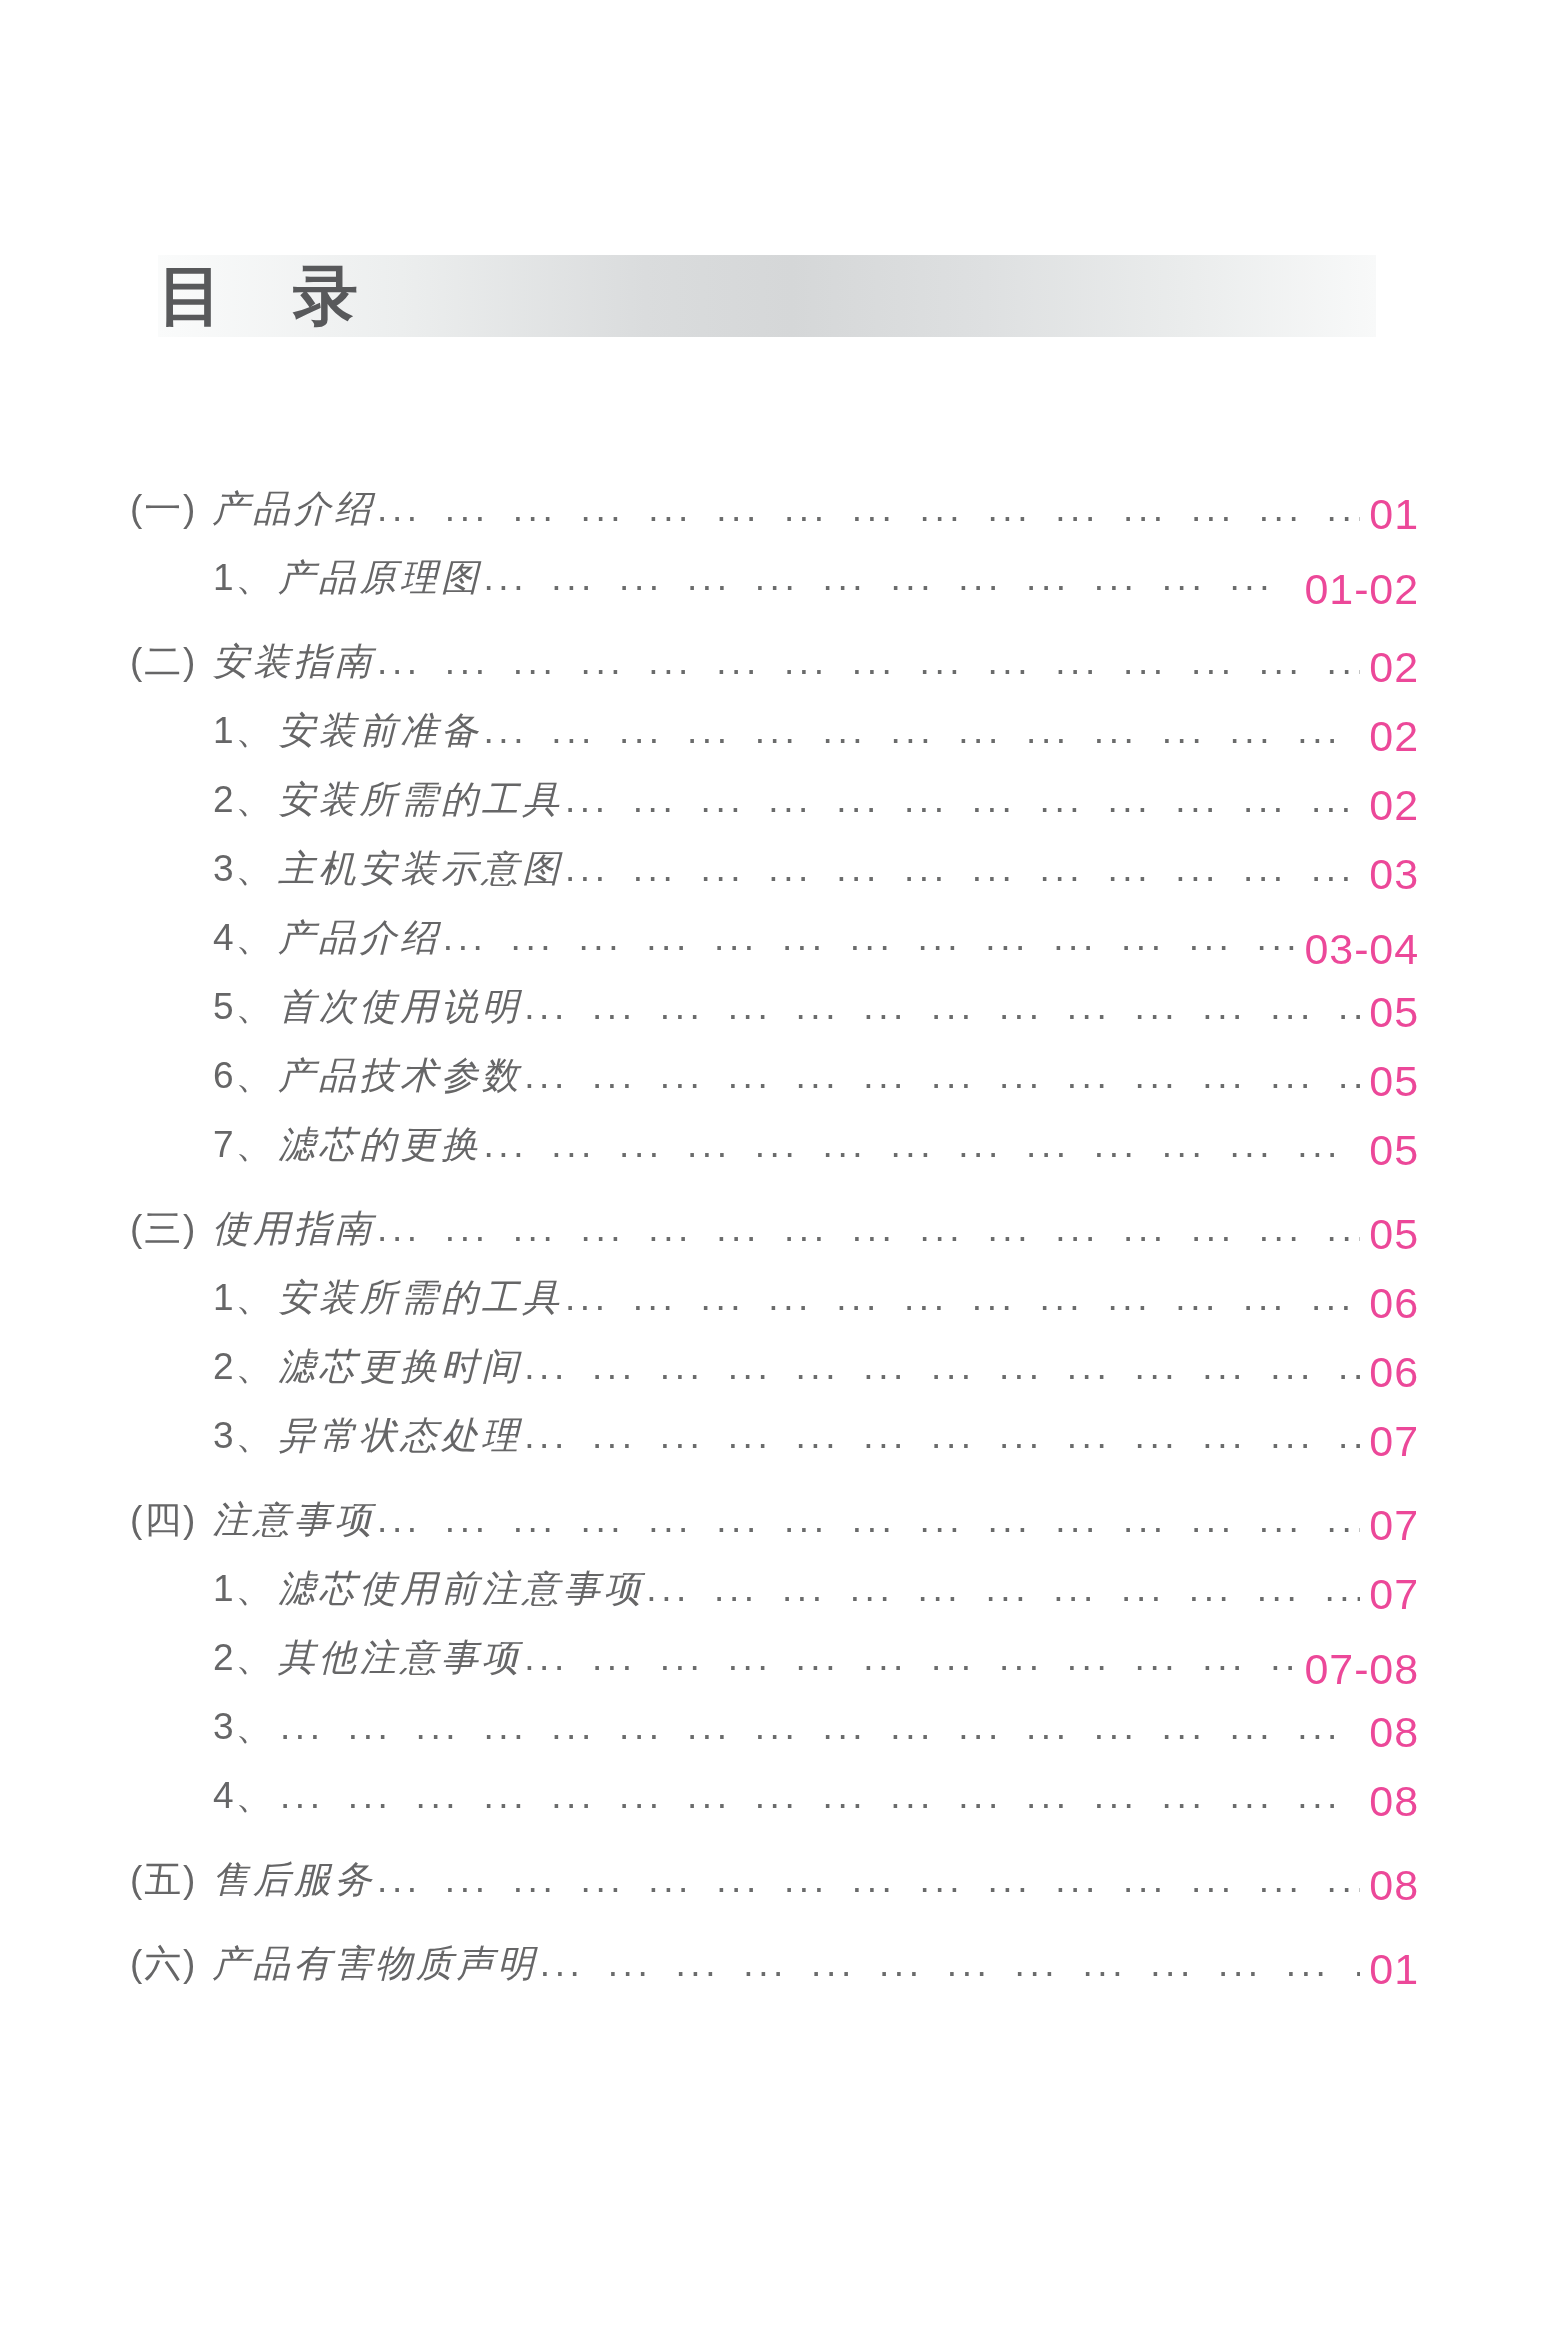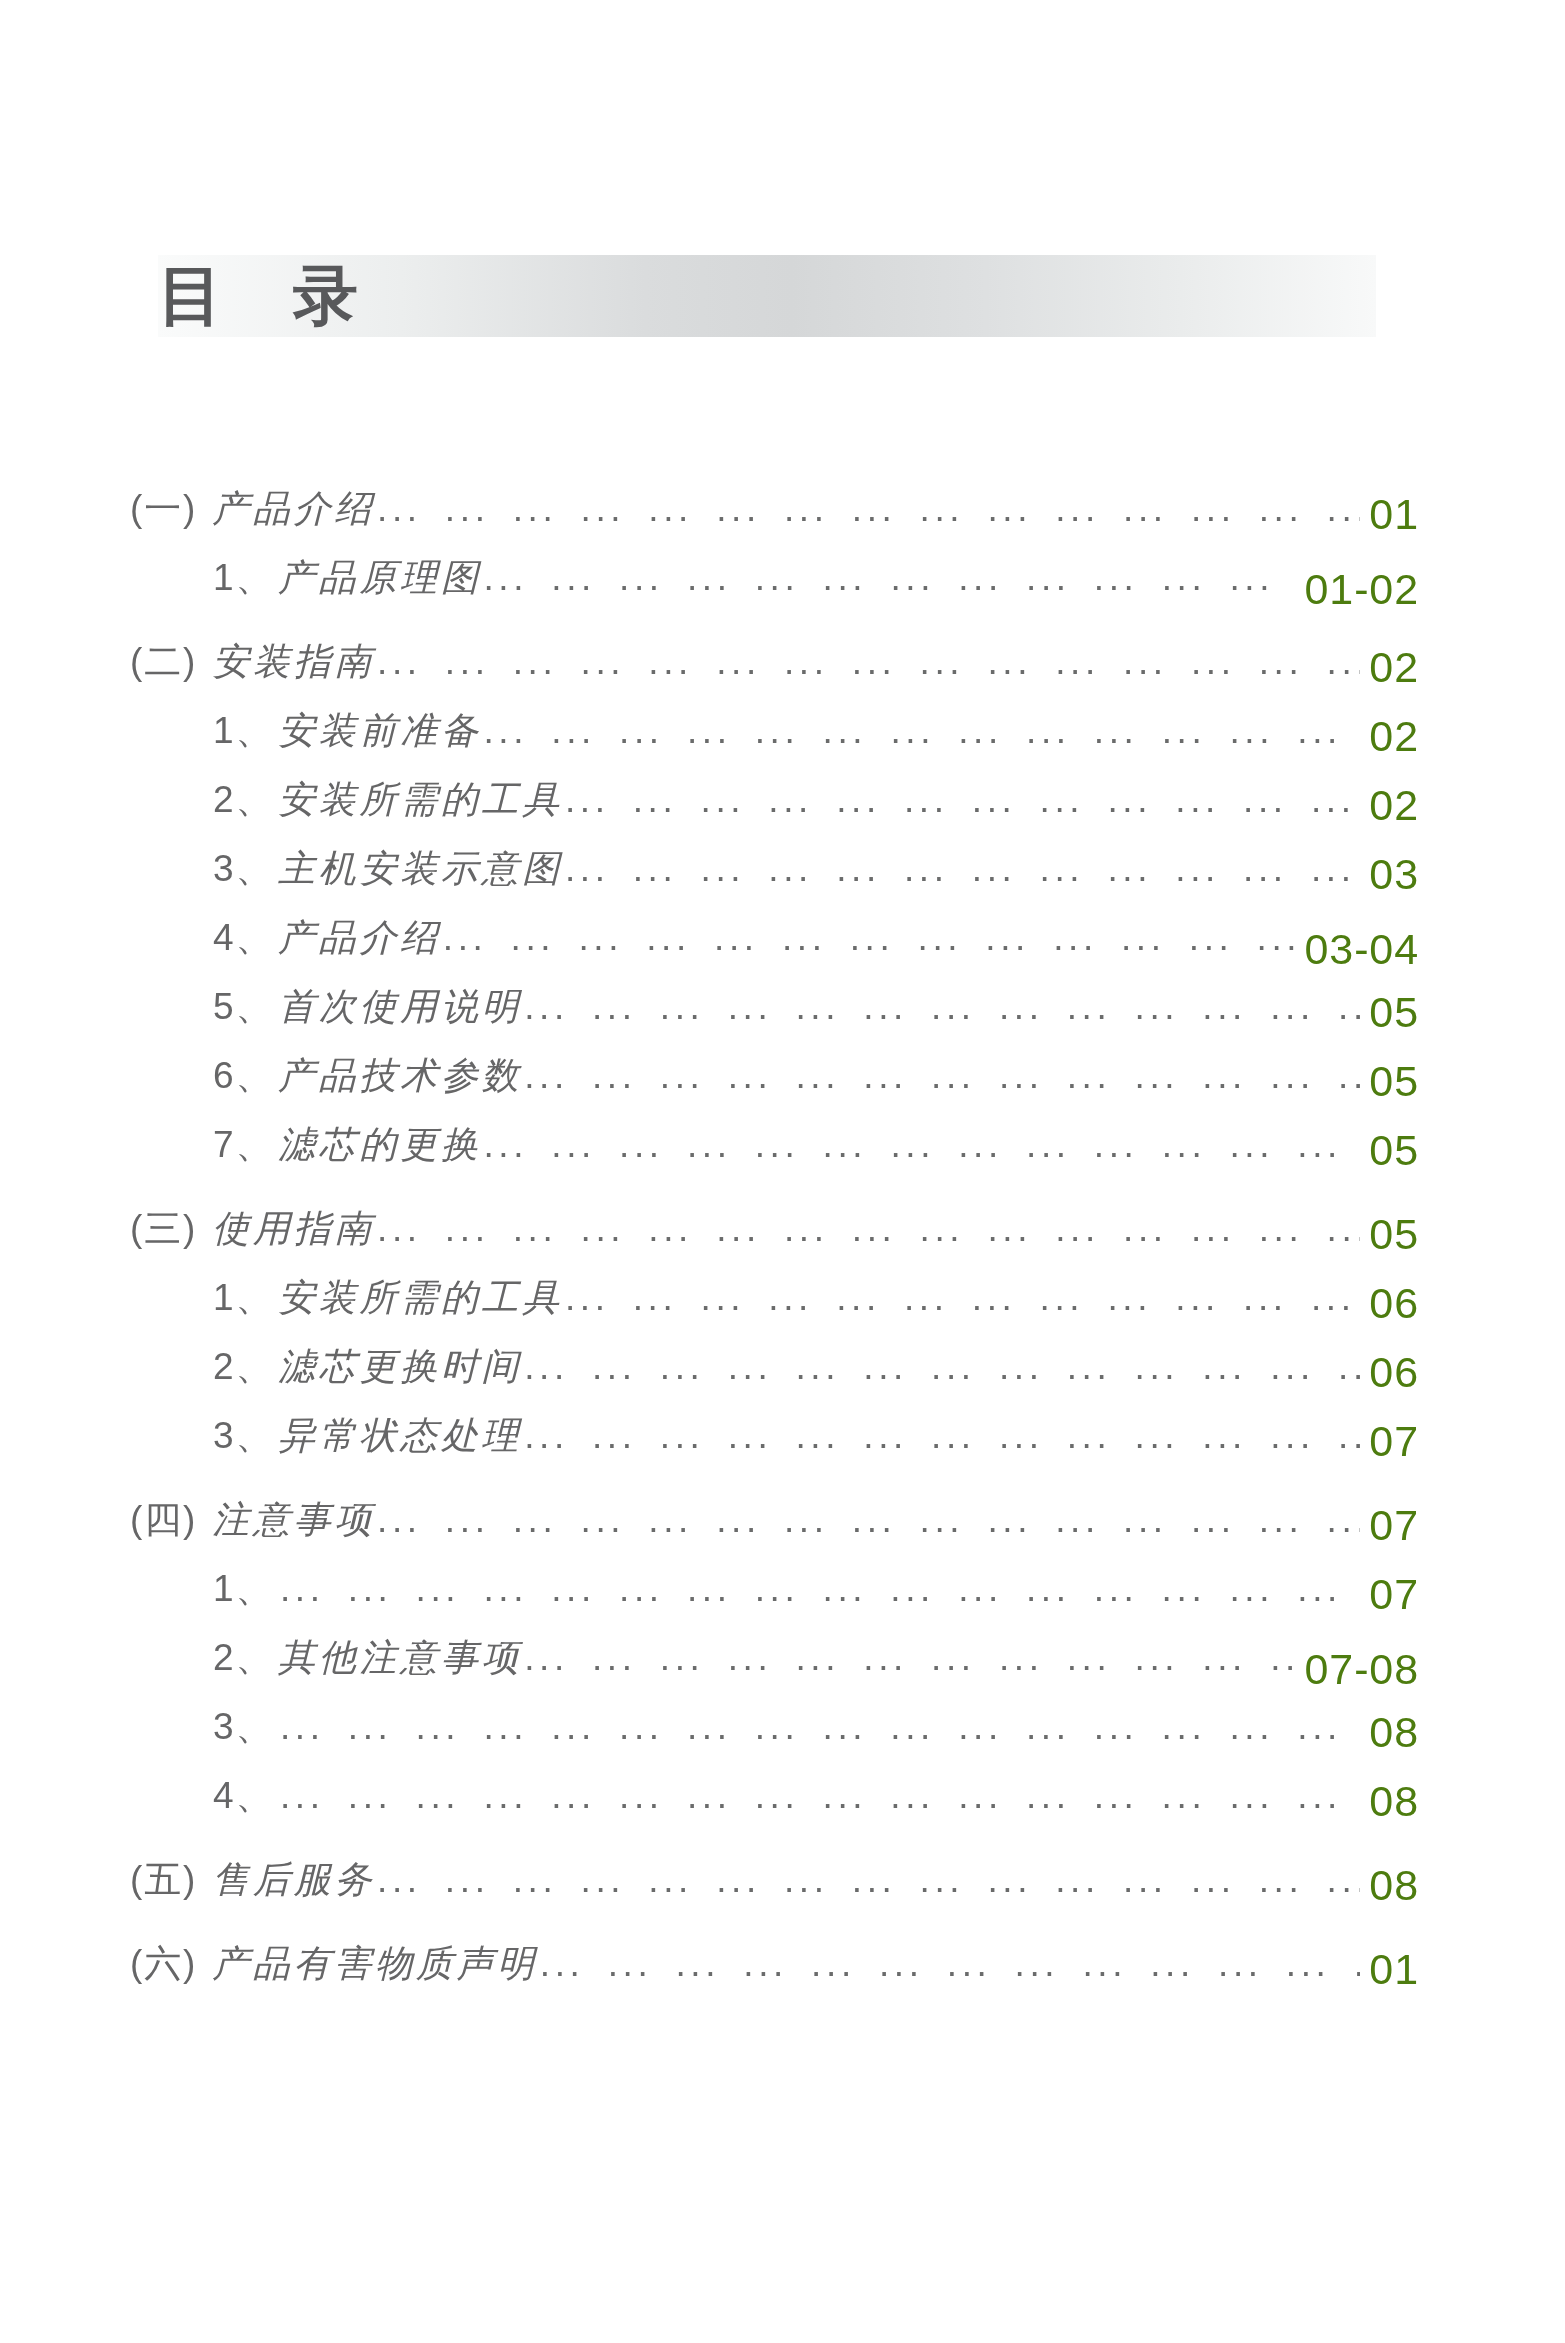--- a/index.html
+++ b/index.html
@@ -90,21 +90,21 @@
     overflow: hidden;
     color: #6a6b6b;
     letter-spacing: 4.6px;
     word-spacing: 8.3px;
     margin: 0 5.6px 0 1.9px;
     min-width: 0;
   }
   .page-num {
     flex: 0 0 auto;
     font-size: 43px;
-    color: #4d7c0f;
+    color: #ec4899;
     letter-spacing: 0.9px;
     transform: translateY(8.3px);
     margin-left: 3.7px;
   }
   .page-num.range {
     transform: translateY(14px);
   }
 </style>
 </head>
 <body>
@@ -201,20 +201,21 @@
     <span class="page-num">07</span>
   </div>
       <div class="toc-row section">
     <span class="entry-label">(四)</span>
     <span class="entry-title">注意事项</span>
     <span class="leader-dots">... ... ... ... ... ... ... ... ... ... ... ... ... ... ... ... ... ... ... ... ... ... ... ... ... ... ... ... ... ... ... ... ... ... ... ... ... ... ... ... ... ... ... ... </span>
     <span class="page-num">07</span>
   </div>
       <div class="toc-row sub">
     <span class="entry-label">1、</span>
+    <span class="entry-title">滤芯使用前注意事项</span>
     <span class="leader-dots">... ... ... ... ... ... ... ... ... ... ... ... ... ... ... ... ... ... ... ... ... ... ... ... ... ... ... ... ... ... ... ... ... ... ... ... ... ... ... ... ... ... ... ... </span>
     <span class="page-num">07</span>
   </div>
       <div class="toc-row sub">
     <span class="entry-label">2、</span>
     <span class="entry-title">其他注意事项</span>
     <span class="leader-dots">... ... ... ... ... ... ... ... ... ... ... ... ... ... ... ... ... ... ... ... ... ... ... ... ... ... ... ... ... ... ... ... ... ... ... ... ... ... ... ... ... ... ... ... </span>
     <span class="page-num range">07-08</span>
   </div>
       <div class="toc-row sub">

